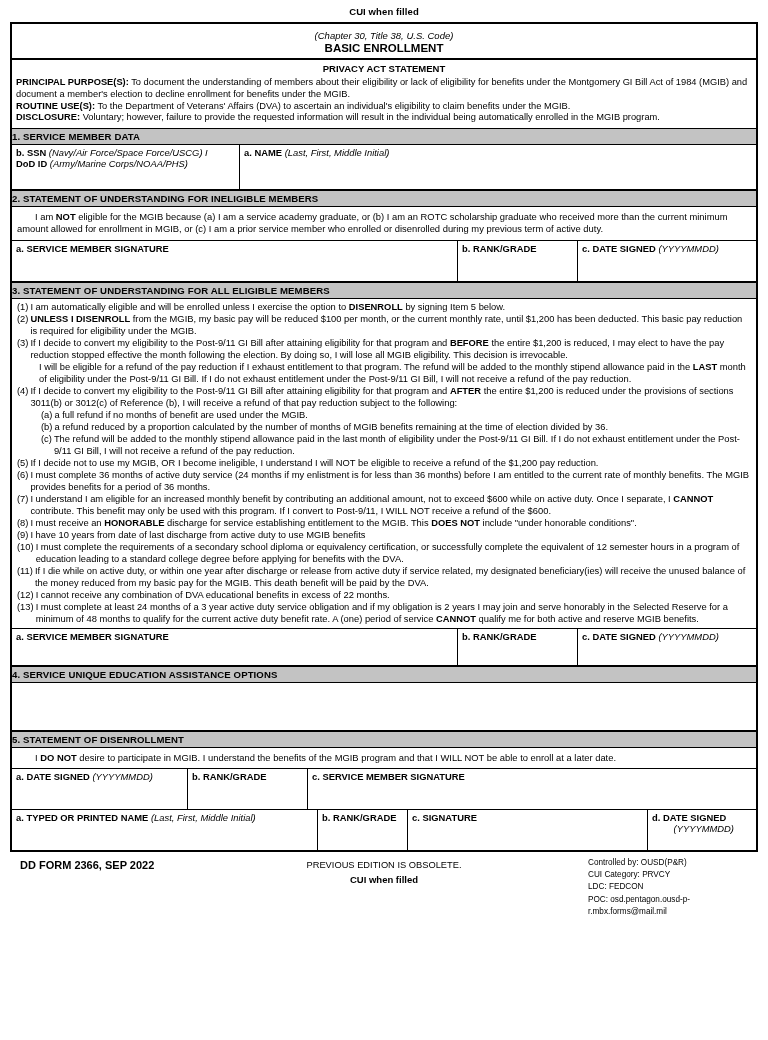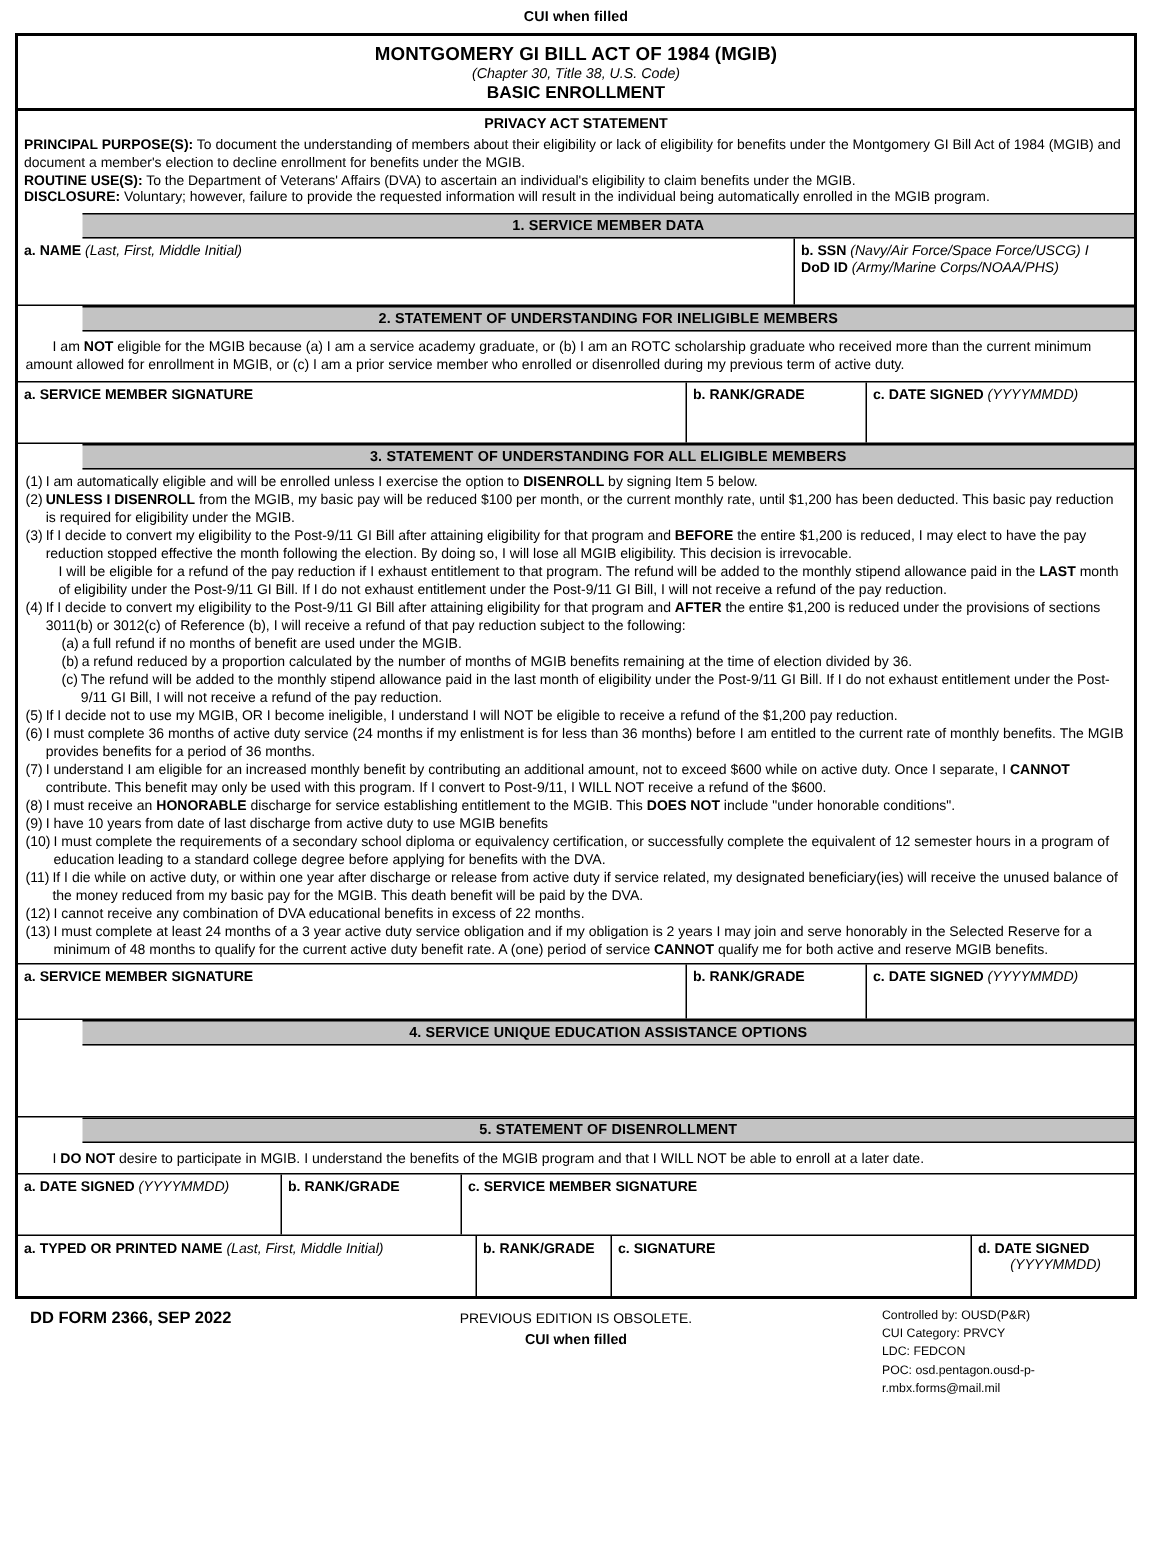--- a/index.html
+++ b/index.html
@@ -64,26 +64,24 @@
     line-height: 1.27;
     padding: 0 4px 4px 4px;
   }
   .privacy-body b { font-weight: bold; }
 
   
   .sec-bar {
     background: #c3c3c3;
     border-top: 1.5px solid #000;
     border-bottom: 1.5px solid #000;
-    text-align: center;
     font-size: 9.6px;
     font-weight: bold;
     padding: 2px 0 2px 0;
     letter-spacing: 0.1px;
-    margin-left: 43px;
   }
   
   .row { display: flex; }
   .cell {
     box-sizing: border-box;
     padding: 2px 4px 2px 4px;
     font-size: 9.4px;
   }
   .cell + .cell { border-left: 1.5px solid #000; }
   .cell .lbl { font-weight: bold; }
@@ -166,44 +164,43 @@
 </head>
 <body>
 
 <div class="page">
 
   <div class="cui-top">CUI when filled</div>
 
   <div class="form-border">
 
     <div class="title-block">
-      <div class="title-main">MONTGOMERY GI BILL ACT OF 1984 (MGIB)</div>
       <div class="title-sub">(Chapter 30, Title 38, U.S. Code)</div>
       <div class="title-third">BASIC ENROLLMENT</div>
     </div>
 
     <div>
       <div class="privacy-head">PRIVACY ACT STATEMENT</div>
       <div class="privacy-body">
         <div><b>PRINCIPAL PURPOSE(S):</b><span> To document the understanding of members about their eligibility or lack of eligibility for benefits under the Montgomery GI Bill Act of 1984 (MGIB) and document a member's election to decline enrollment for benefits under the MGIB.</span></div>
         <div><b>ROUTINE USE(S):</b><span> To the Department of Veterans' Affairs (DVA) to ascertain an individual's eligibility to claim benefits under the MGIB.</span></div>
         <div><b>DISCLOSURE:</b><span> Voluntary; however, failure to provide the requested information will result in the individual being automatically enrolled in the MGIB program.</span></div>
       </div>
     </div>
 
     <div class="sec-bar">1. SERVICE MEMBER DATA</div>
     <div class="row rowline">
+      <div class="cell h-name" style="flex:1 1 auto;">
+        <div><span class="lbl">b. SSN</span> <span class="it">(Navy/Air Force/Space Force/USCG) I</span></div>
+        <div><span class="lbl">DoD ID</span> <span class="it">(Army/Marine Corps/NOAA/PHS)</span></div>
+        <div></div>
+      </div>
       <div class="cell h-name" style="flex:0 0 517px;">
         <span class="lbl">a. NAME</span>
         <span class="it">(Last, First, Middle Initial)</span>
-        <div></div>
-      </div>
-      <div class="cell h-name" style="flex:1 1 auto;">
-        <div><span class="lbl">b. SSN</span> <span class="it">(Navy/Air Force/Space Force/USCG) I</span></div>
-        <div><span class="lbl">DoD ID</span> <span class="it">(Army/Marine Corps/NOAA/PHS)</span></div>
         <div></div>
       </div>
     </div>
 
     <div class="sec-bar">2. STATEMENT OF UNDERSTANDING FOR INELIGIBLE MEMBERS</div>
     <div class="stmt rowline"><span>I am </span><b>NOT</b><span> eligible for the MGIB because (a) I am a service academy graduate, or (b) I am an ROTC scholarship graduate who received more than the current minimum amount allowed for enrollment in MGIB, or (c) I am a prior service member who enrolled or disenrolled during my previous term of active duty.</span></div>
     <div class="row rowline">
       <div class="cell h-sig" style="flex:0 0 445px;">
         <span class="lbl">a. SERVICE MEMBER SIGNATURE</span>
         <div></div>

